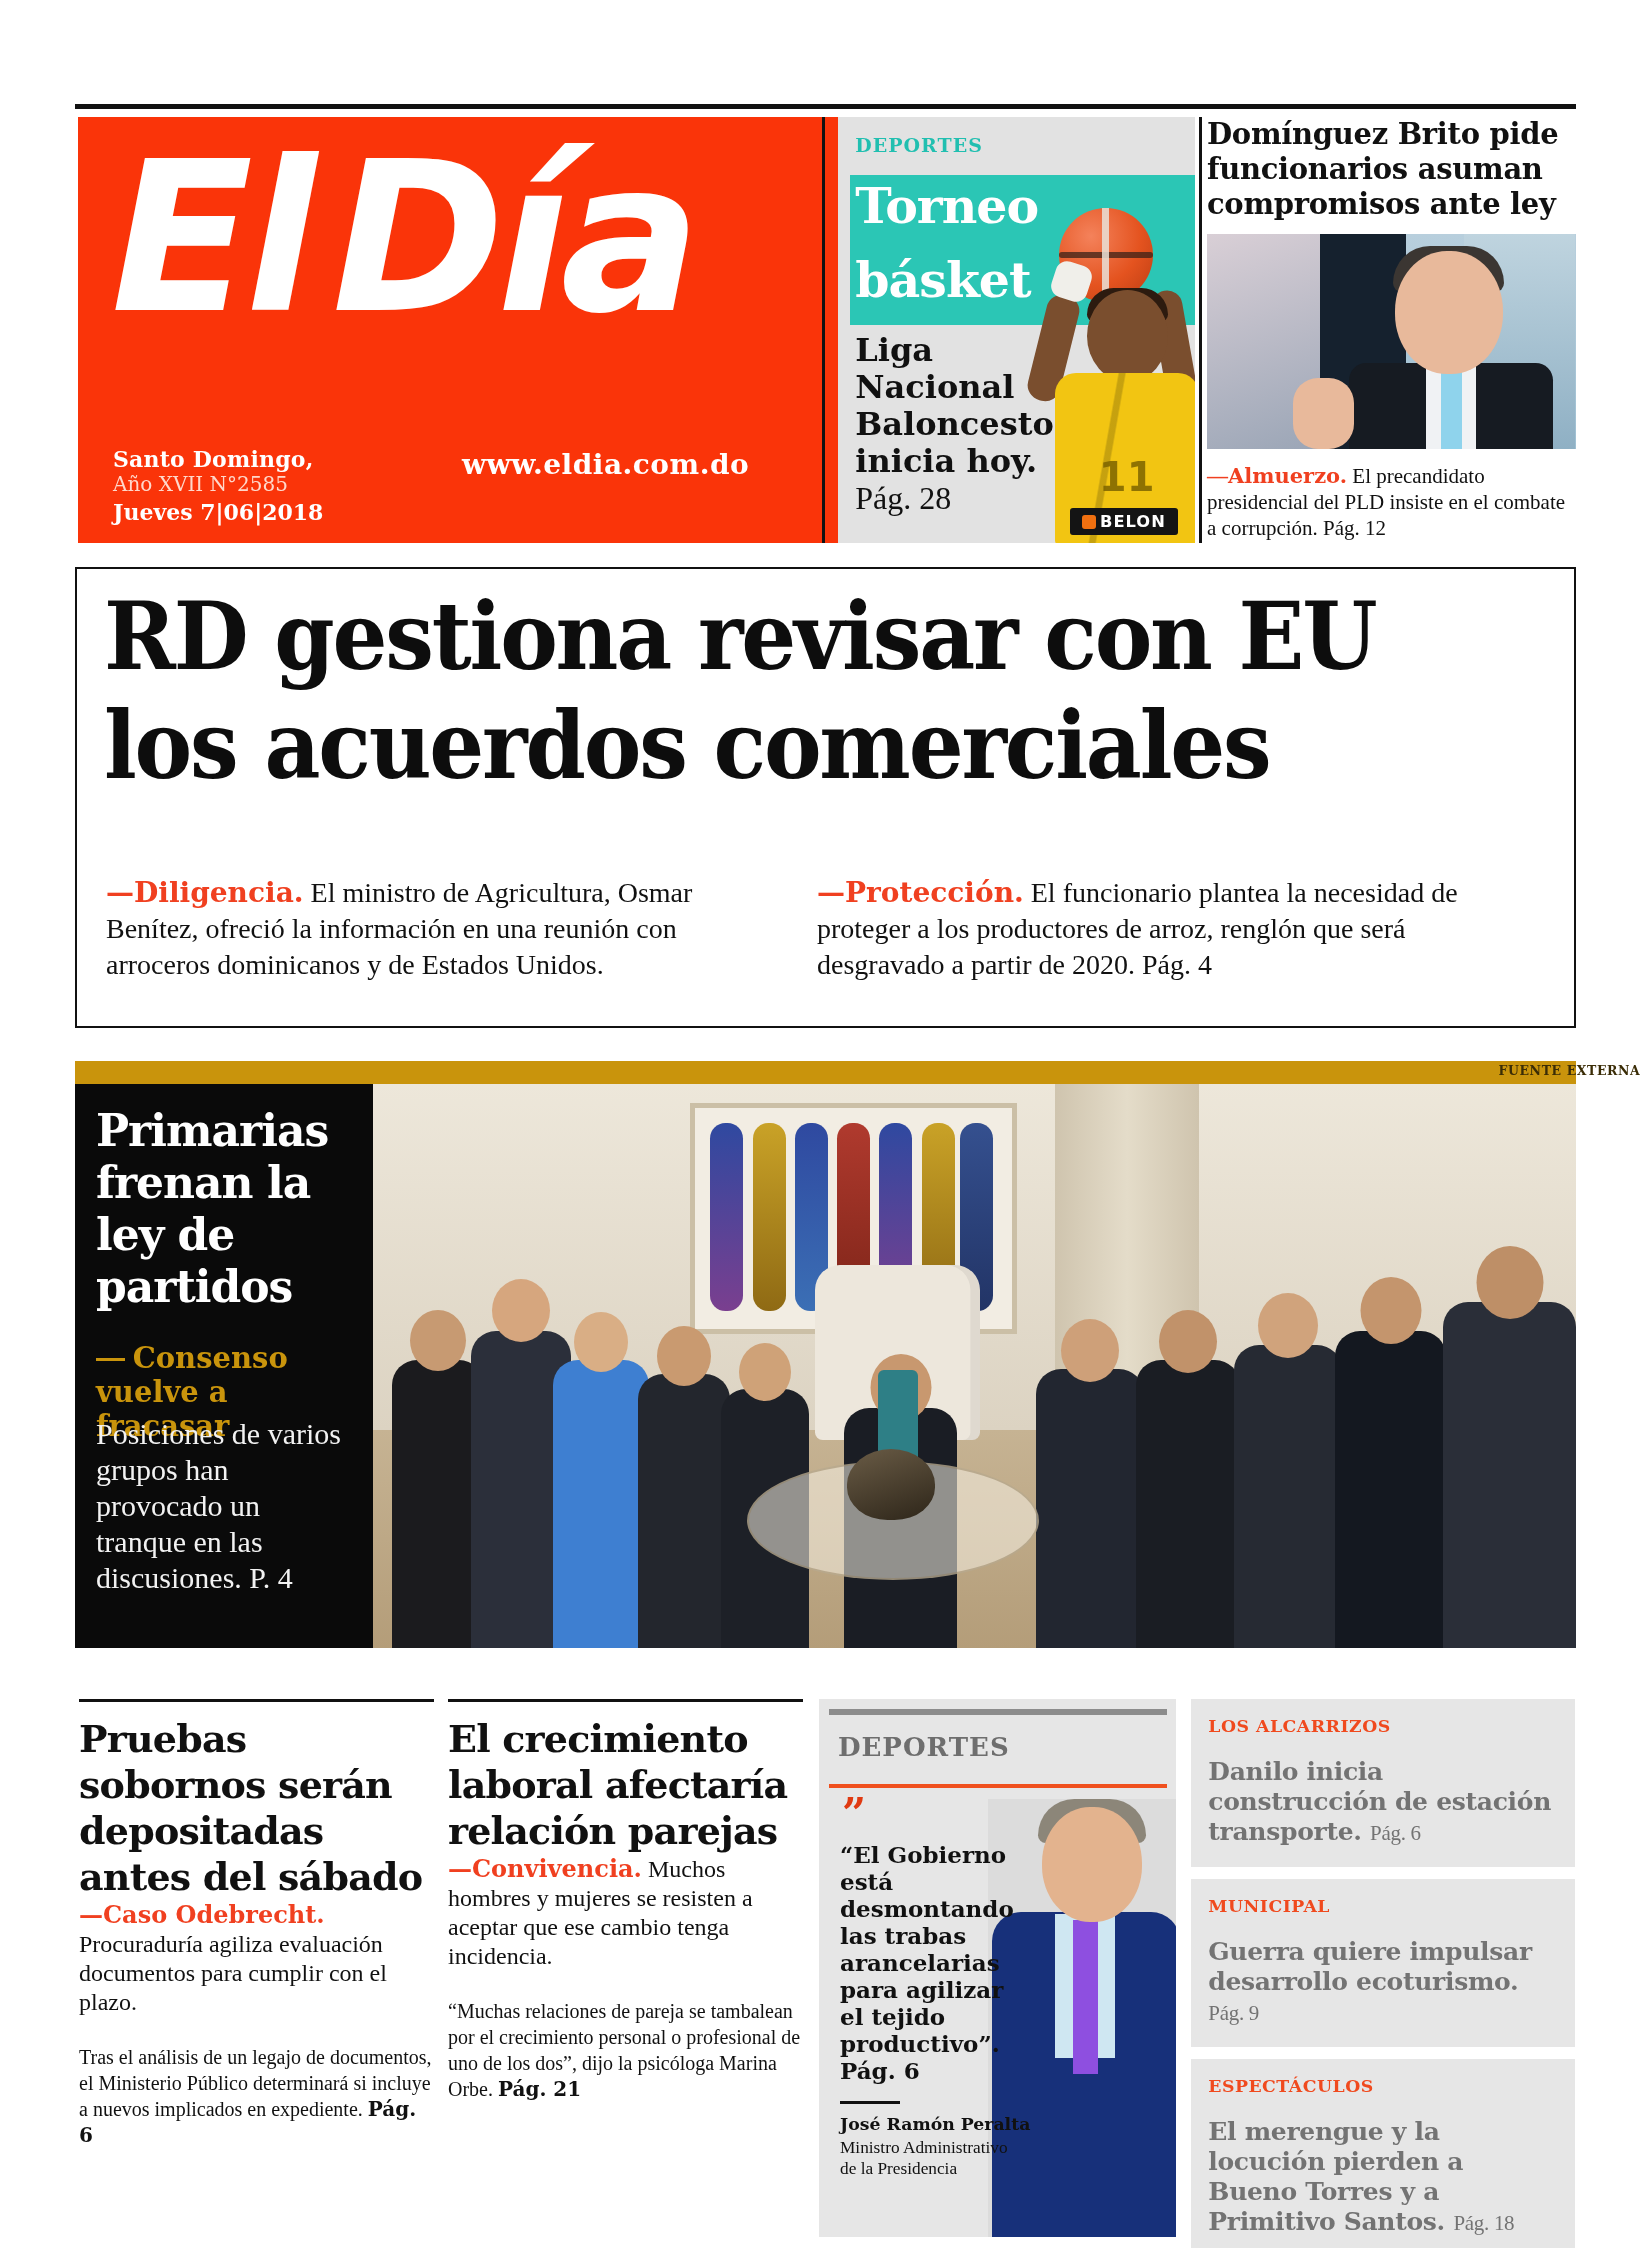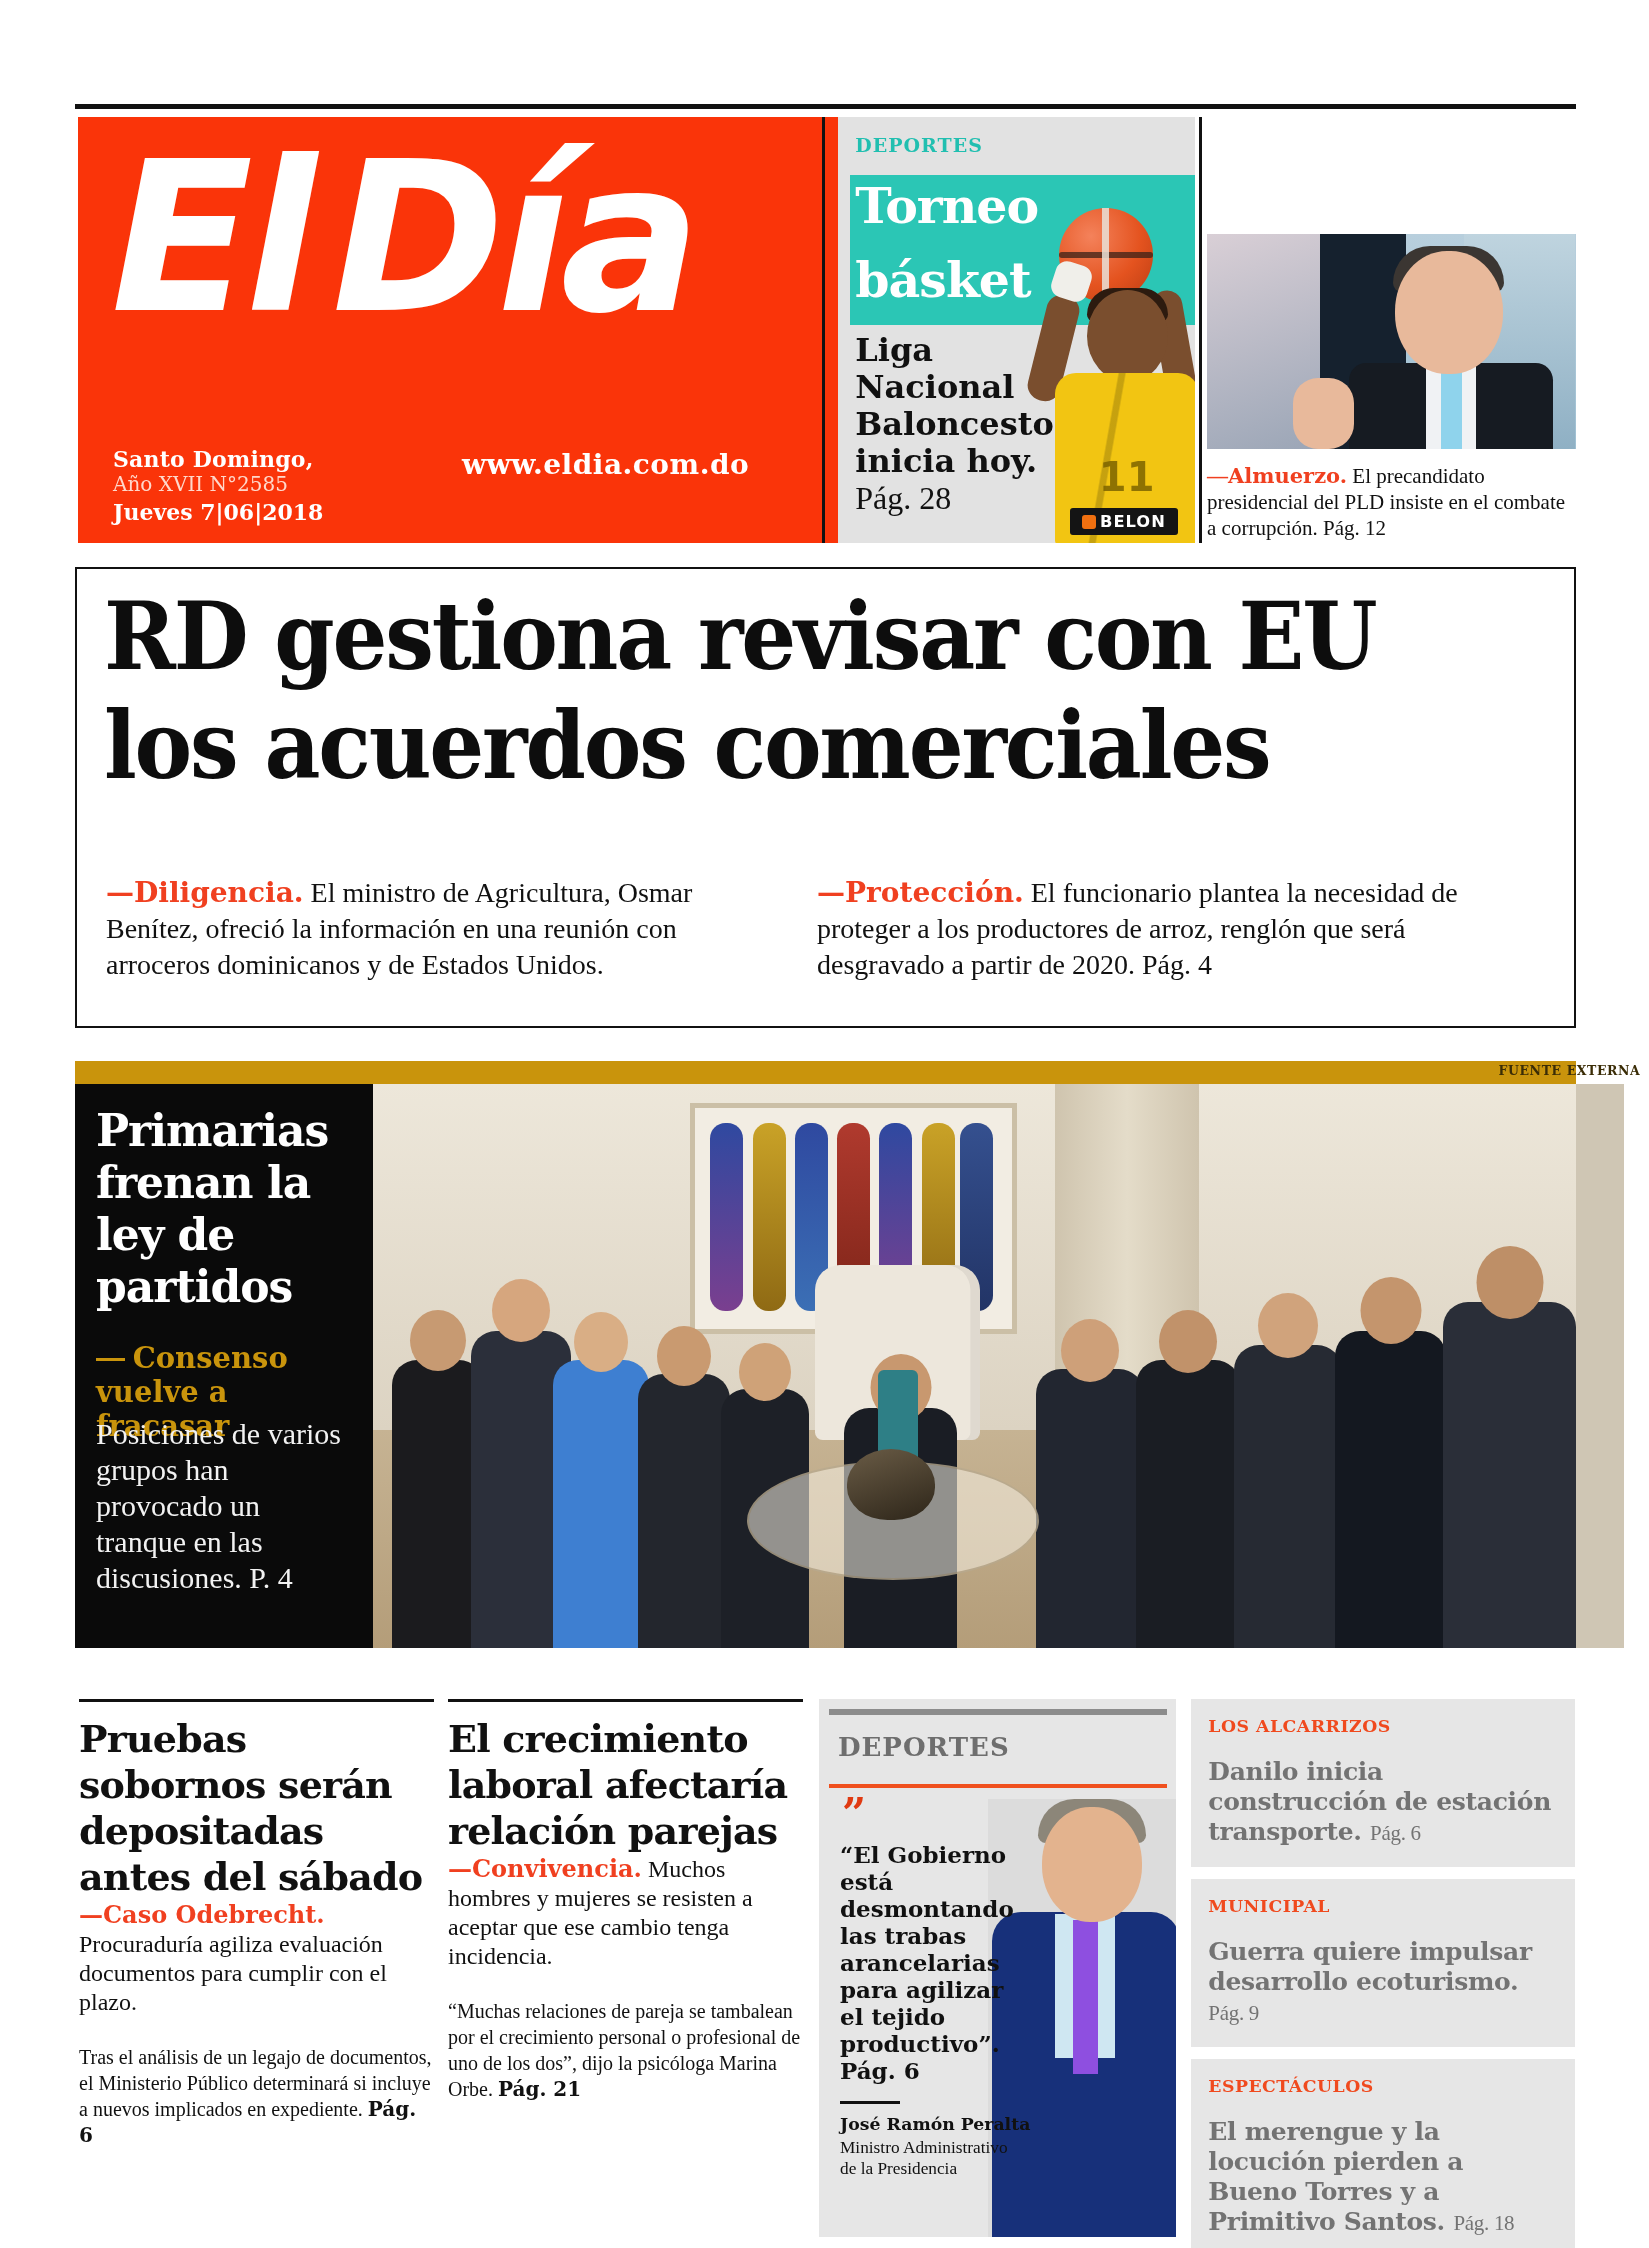--- a/index.html
+++ b/index.html
@@ -80,21 +80,21 @@
   .main-head{position:absolute;left:27px;top:13.4px;width:1441px;
     font-family:"DejaVu Serif",serif;font-weight:bold;font-size:93px;line-height:109px;
     letter-spacing:-2.4px;color:#0d0d0d;transform:scaleX(.93);transform-origin:left top;}
   .sub-l{position:absolute;left:29px;top:306px;width:672px;font-family:"Liberation Serif",serif;font-size:28px;line-height:36px;color:#111;}
   .sub-r{position:absolute;left:740px;top:306px;width:711px;font-family:"Liberation Serif",serif;font-size:28px;line-height:36px;color:#111;}
   .kick{font-family:"DejaVu Serif",serif;font-weight:bold;color:#F04020;}
 
   
   .goldbar{position:absolute;left:75px;top:1061px;width:1501px;height:23px;background:#C9940C;}
   .fuente{position:absolute;right:9.6px;top:1063px;font-family:"DejaVu Serif",serif;font-weight:bold;font-size:12.5px;letter-spacing:0.6px;color:#3a2c06;}
-  .hero{position:absolute;left:75px;top:1084px;width:1501px;height:564px;overflow:hidden;background:#cfc6b4;padding-left:48px;}
+  .hero{position:absolute;left:75px;top:1084px;width:1501px;height:564px;overflow:hidden;background:#cfc6b4;}
   .hero-black{position:absolute;left:0;top:0;width:298px;height:564px;background:#0A0A0A;z-index:5;}
   .hb-head{position:absolute;left:21px;top:21px;width:256px;font-family:"DejaVu Serif",serif;font-weight:bold;font-size:44px;line-height:52px;color:#fff;letter-spacing:-1px;}
   .hb-kick{position:absolute;left:21px;top:257px;width:257px;font-family:"DejaVu Serif",serif;font-weight:bold;font-size:29px;line-height:34px;color:#C9940C;}
   .hb-kick .d{display:inline-block;width:29px;height:3.8px;background:#C9940C;vertical-align:6.7px;margin-right:7.7px;}
   .hb-body{position:absolute;left:21px;top:332px;width:257px;font-family:"Liberation Serif",serif;font-size:30px;line-height:36px;color:#f2f2f2;}
 
   
   .hs-wall{position:absolute;left:298px;top:0;width:1203px;height:346px;background:linear-gradient(180deg,#EDE7DA,#DCD3C2);}
   .hs-floor{position:absolute;left:298px;top:346px;width:1203px;height:218px;background:linear-gradient(180deg,#C6B393,#B49D79);}
   .hs-art{position:absolute;left:615px;top:19px;width:317px;height:221px;background:#F2EDE3;border:5.8px solid #CBBFA6;}
@@ -172,20 +172,21 @@
       <div class="bb-body"></div>
         <div class="bb-stripe"></div>
       <div class="bb-num">11</div>
       <div class="bb-belon"><i></i><span>BELON</span></div>
     </div>
     <div class="sports-deck">Liga Nacional Baloncesto inicia hoy.</div>
     <div class="sports-page">Pág. 28</div>
   </div>
 
   <div class="tr">
+    <div class="tr-head">Domínguez Brito pide funcionarios asuman compromisos ante ley</div>
     <div class="tr-photo">
       <div class="trp-bgL"></div>
         <div class="trp-bgM"></div>
         <div class="trp-bgR"></div>
       <div class="trp-suit"></div>
         <div class="trp-shirt"></div>
         <div class="trp-tie"></div>
       <div class="trp-hair"></div>
         <div class="trp-head"></div>
         <div class="trp-hand"></div>

